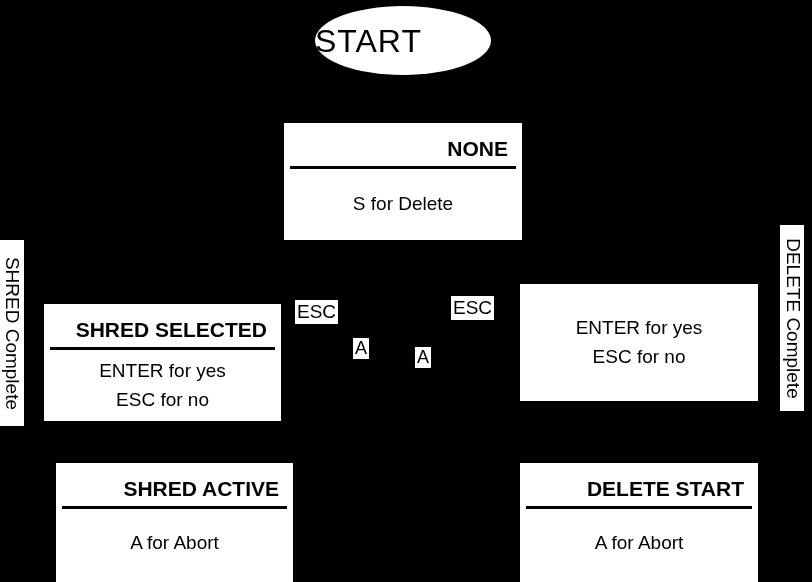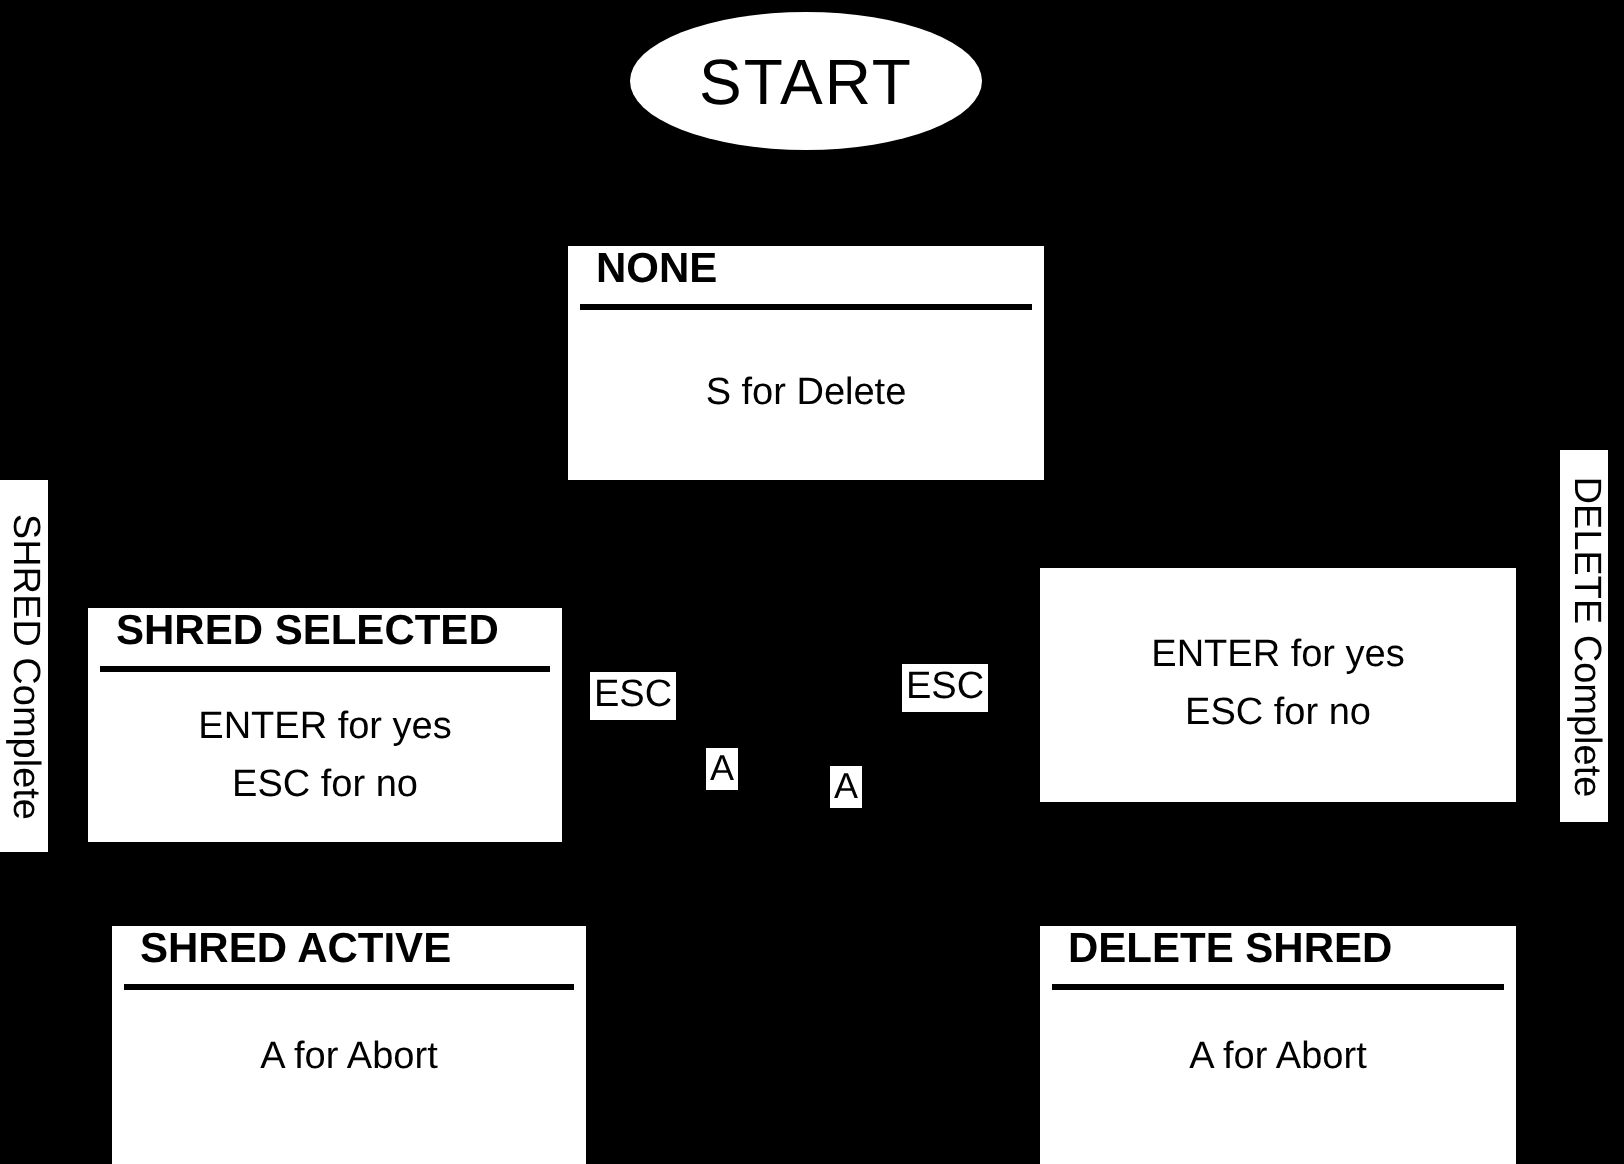--- a/index.html
+++ b/index.html
@@ -23,44 +23,44 @@
     background: #000000;
   }
 
   
   .terminator {
     position: absolute;
     background: #ffffff;
     border-radius: 50%;
     display: flex;
     align-items: center;
-    justify-content: center;
+    justify-content: flex-start;
   }
   .terminator .term-label {
     font-size: 32px;
     font-weight: 400;
     letter-spacing: 1px;
     color: #000000;
     line-height: 1;
   }
 
   
   .state-box {
     position: absolute;
     background: #ffffff;
     box-sizing: border-box;
     display: flex;
     flex-direction: column;
   }
   .state-title {
     font-size: 21px;
     font-weight: bold;
-    text-align: left;
+    text-align: right;
     color: #000000;
-    padding: 0 8px 5px 8px;
+    padding: 14px 8px 5px 8px;
     border-bottom: 3px solid #000000;
     margin: 0 6px;
     white-space: nowrap;
     line-height: 1.12;
   }
   .state-body {
     flex: 1;
     display: flex;
     flex-direction: column;
     align-items: center;
@@ -80,21 +80,20 @@
   
   .edge-label {
     position: absolute;
     background: #ffffff;
     color: #000000;
     font-size: 19px;
     line-height: 1.15;
     padding: 1px 2px;
     white-space: nowrap;
     text-align: center;
-    margin-top: 36px;
   }
   .edge-label.small {
     font-size: 18px;
     padding: 0 2px;
   }
 
   
   .side-label {
     position: absolute;
     background: #ffffff;
@@ -145,21 +144,21 @@
   </div>
 
   <div class="state-box" style="left:56px; top:463px; width:237px; height:119px;">
     <div class="state-title">SHRED ACTIVE</div>
     <div class="state-body" style="justify-content:flex-start; padding-top:20px;">
       <div class="body-line">A for Abort</div>
     </div>
   </div>
 
   <div class="state-box" style="left:520px; top:463px; width:238px; height:119px;">
-    <div class="state-title">DELETE SHRED</div>
+    <div class="state-title">DELETE START</div>
     <div class="state-body" style="justify-content:flex-start; padding-top:20px;">
       <div class="body-line">A for Abort</div>
     </div>
   </div>
 
   <div class="edge-label" style="left:295px; top:300px;">ESC</div>
 
   <div class="edge-label" style="left:451px; top:296px;">ESC</div>
 
   <div class="edge-label small" style="left:353px; top:338px;">A</div>

